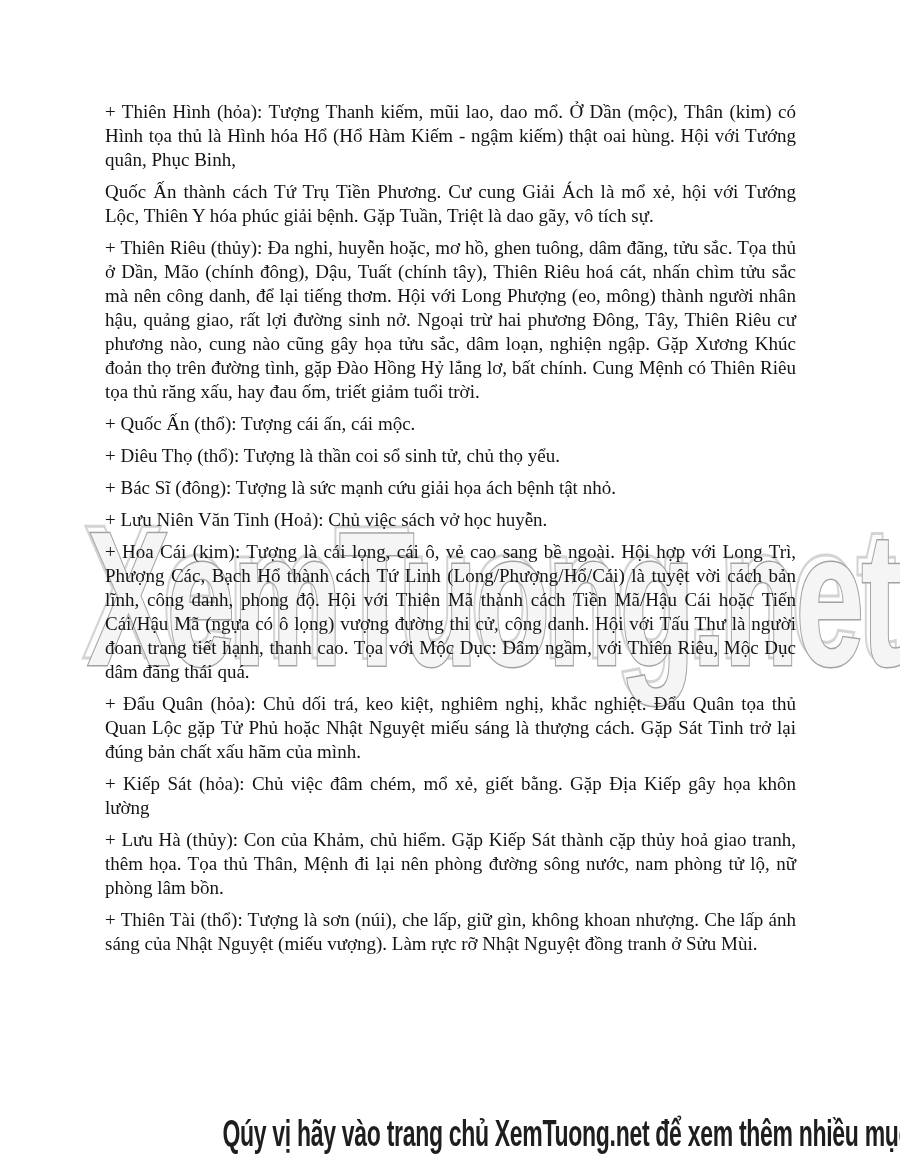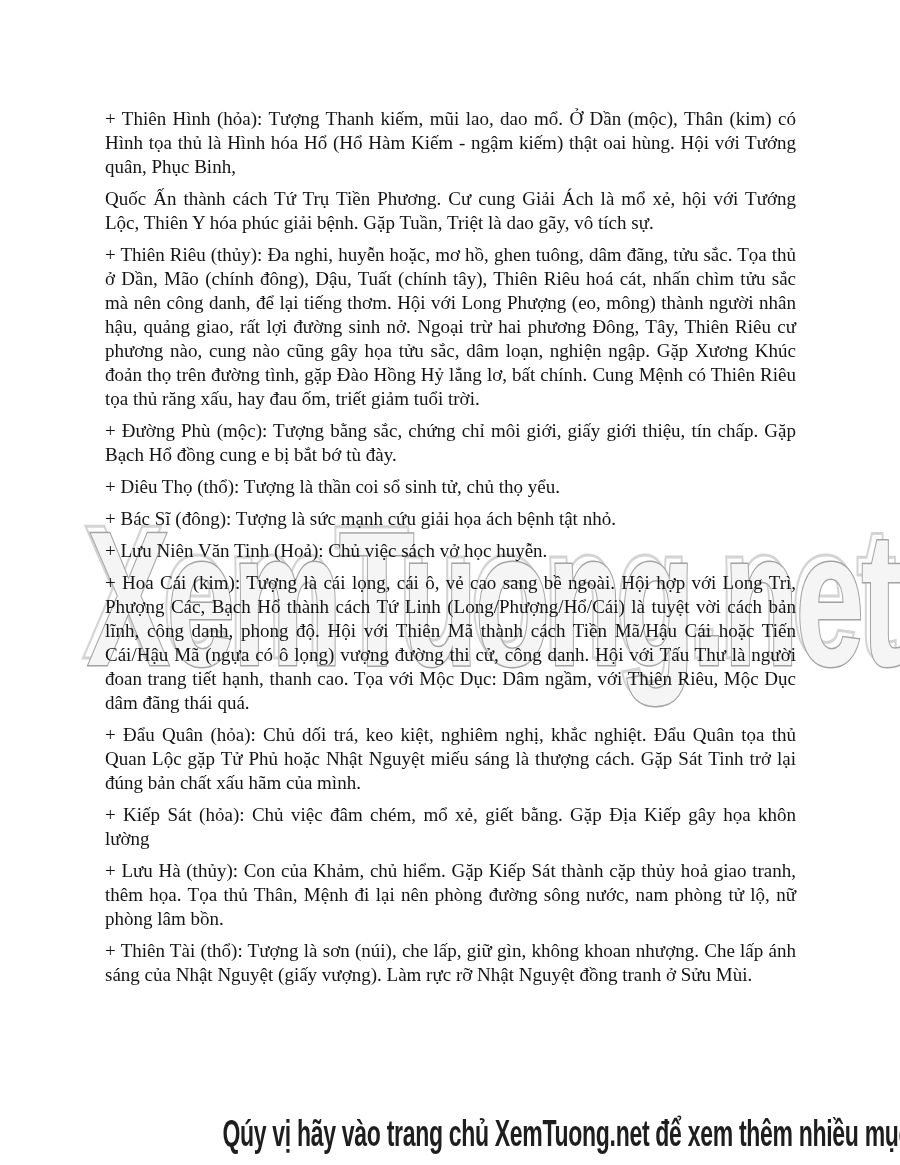--- a/index.html
+++ b/index.html
@@ -56,21 +56,21 @@
     z-index: 2;
     top: 100px;
     left: 105px;
     width: 691px;
     color: #141414;
     font-size: 19px;
     line-height: 24px;
     text-align: justify;
   }
   .content p {
-    margin: 7px 0 8px 0;
+    margin: 0 0 8px 0;
   }
 
   
   .footer {
     position: absolute;
     z-index: 2;
     left: 0;
     right: 0;
     top: 1112px;
     text-align: center;
@@ -94,28 +94,28 @@
 
   <div class="watermark" aria-hidden="true">
     <span class="wm-layer wm-shadow">XemTuong.net</span>
     <span class="wm-layer wm-front">XemTuong.net</span>
   </div>
 
   <div class="content">
     <p>+ Thiên Hình (hỏa): Tượng Thanh kiếm, mũi lao, dao mổ. Ở Dần (mộc), Thân (kim) có Hình tọa thủ là Hình hóa Hổ (Hổ Hàm Kiếm - ngậm kiếm) thật oai hùng. Hội với Tướng quân, Phục Binh,</p>
     <p>Quốc Ấn thành cách Tứ Trụ Tiền Phương. Cư cung Giải Ách là mổ xẻ, hội với Tướng Lộc, Thiên Y hóa phúc giải bệnh. Gặp Tuần, Triệt là dao gãy, vô tích sự.</p>
     <p>+ Thiên Riêu (thủy): Đa nghi, huyễn hoặc, mơ hồ, ghen tuông, dâm đãng, tửu sắc. Tọa thủ ở Dần, Mão (chính đông), Dậu, Tuất (chính tây), Thiên Riêu hoá cát, nhấn chìm tửu sắc mà nên công danh, để lại tiếng thơm. Hội với Long Phượng (eo, mông) thành người nhân hậu, quảng giao, rất lợi đường sinh nở. Ngoại trừ hai phương Đông, Tây, Thiên Riêu cư phương nào, cung nào cũng gây họa tửu sắc, dâm loạn, nghiện ngập. Gặp Xương Khúc đoản thọ trên đường tình, gặp Đào Hồng Hỷ lẳng lơ, bất chính. Cung Mệnh có Thiên Riêu tọa thủ răng xấu, hay đau ốm, triết giảm tuổi trời.</p>
-    <p>+ Đường Phù (mộc): Tượng bằng sắc, chứng chỉ môi giới, giấy giới thiệu, tín chấp. Gặp Bạch Hổ đồng cung e bị bắt bớ tù đày.</p>
+    <p>+ Quốc Ấn (thổ): Tượng cái ấn, cái mộc.</p>
     <p>+ Diêu Thọ (thổ): Tượng là thần coi sổ sinh tử, chủ thọ yểu.</p>
     <p>+ Bác Sĩ (đông): Tượng là sức mạnh cứu giải họa ách bệnh tật nhỏ.</p>
     <p>+ Lưu Niên Văn Tinh (Hoả): Chủ việc sách vở học huyễn.</p>
     <p>+ Hoa Cái (kim): Tượng là cái lọng, cái ô, vẻ cao sang bề ngoài. Hội hợp với Long Trì, Phượng Các, Bạch Hổ thành cách Tứ Linh (Long/Phượng/Hổ/Cái) là tuyệt vời cách bản lĩnh, công danh, phong độ. Hội với Thiên Mã thành cách Tiền Mã/Hậu Cái hoặc Tiến Cái/Hậu Mã (ngựa có ô lọng) vượng đường thi cử, công danh. Hội với Tấu Thư là người đoan trang tiết hạnh, thanh cao. Tọa với Mộc Dục: Dâm ngầm, với Thiên Riêu, Mộc Dục dâm đãng thái quá.</p>
     <p>+ Đẩu Quân (hỏa): Chủ dối trá, keo kiệt, nghiêm nghị, khắc nghiệt. Đẩu Quân tọa thủ Quan Lộc gặp Tử Phủ hoặc Nhật Nguyệt miếu sáng là thượng cách. Gặp Sát Tinh trở lại đúng bản chất xấu hãm của mình.</p>
     <p>+ Kiếp Sát (hỏa): Chủ việc đâm chém, mổ xẻ, giết bằng. Gặp Địa Kiếp gây họa khôn lường</p>
     <p>+ Lưu Hà (thủy): Con của Khảm, chủ hiểm. Gặp Kiếp Sát thành cặp thủy hoả giao tranh, thêm họa. Tọa thủ Thân, Mệnh đi lại nên phòng đường sông nước, nam phòng tử lộ, nữ phòng lâm bồn.</p>
-    <p>+ Thiên Tài (thổ): Tượng là sơn (núi), che lấp, giữ gìn, không khoan nhượng. Che lấp ánh sáng của Nhật Nguyệt (giấy vượng). Làm rực rỡ Nhật Nguyệt đồng tranh ở Sửu Mùi.</p>
+    <p>+ Thiên Tài (thổ): Tượng là sơn (núi), che lấp, giữ gìn, không khoan nhượng. Che lấp ánh sáng của Nhật Nguyệt (miếu vượng). Làm rực rỡ Nhật Nguyệt đồng tranh ở Sửu Mùi.</p>
   </div>
 
   <div class="footer">
     <span class="footer-text">Qúy vị hãy vào trang chủ XemTuong.net để xem thêm nhiều mục hay khác</span>
   </div>
 
 </div>
 
 </body></html>

